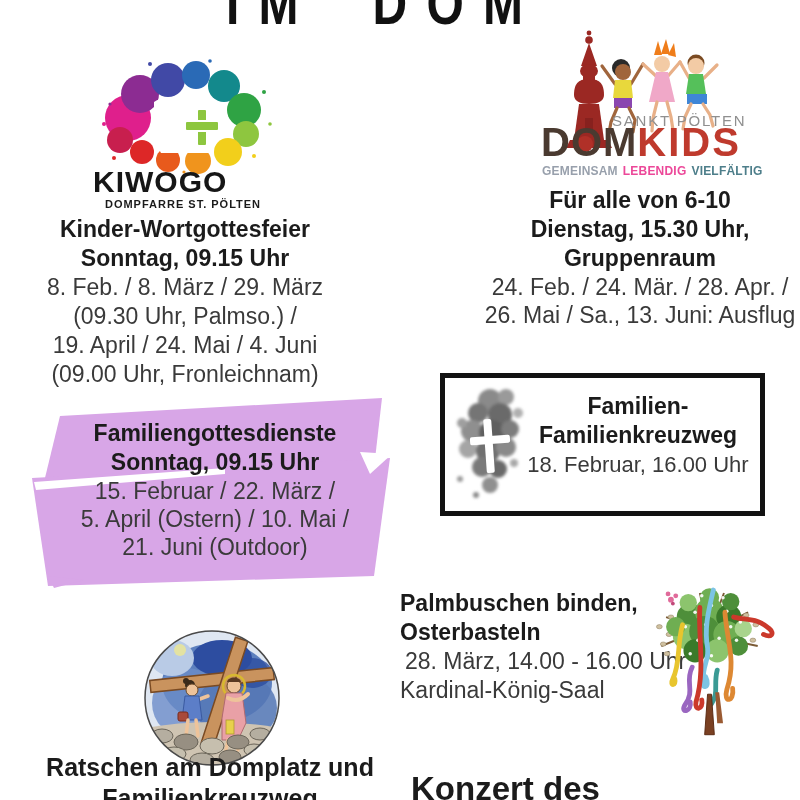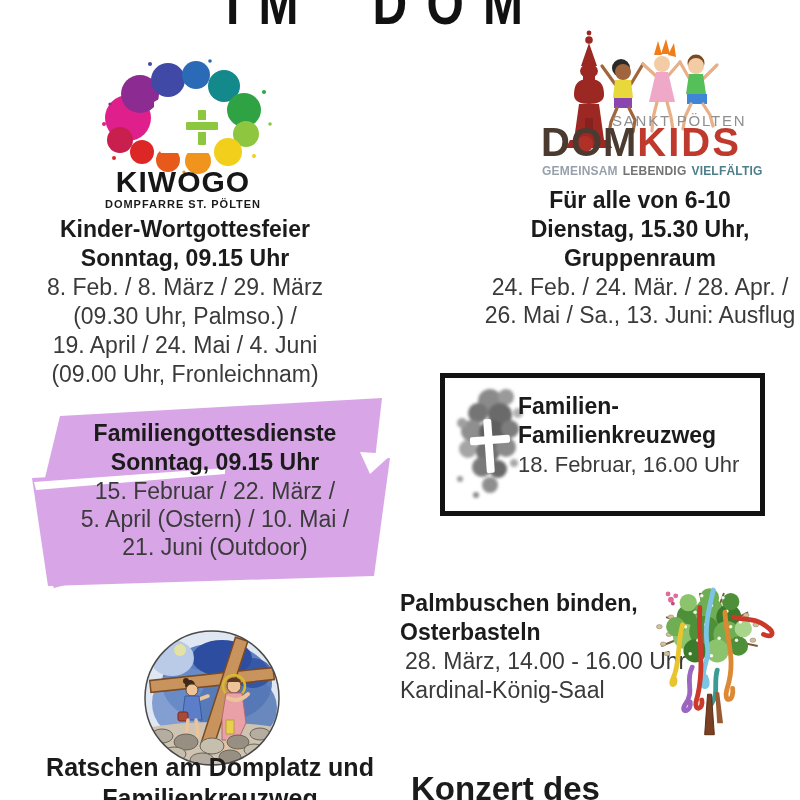--- a/index.html
+++ b/index.html
@@ -13,40 +13,40 @@
     position:absolute;left:-16px;top:-26px;width:800px;text-align:center;
     font-size:60px;line-height:60px;font-weight:800;color:#111;
     letter-spacing:24px;word-spacing:28px;
     transform:scaleX(0.8);transform-origin:50% 0;white-space:nowrap;
   }
   .block{position:absolute;text-align:center;}
   .h{font-weight:700;color:#1b1b1b;font-size:23px;line-height:29px;white-space:nowrap;}
   .d{font-weight:400;color:#3a3a3a;font-size:23px;line-height:29px;white-space:nowrap;}
   .d28{line-height:28px;}
   
-  .kiwogo-name{position:absolute;left:93px;top:165px;width:180px;text-align:center;
+  .kiwogo-name{position:absolute;left:93px;top:165px;width:180px;text-align:left;
     font-size:30px;font-weight:700;letter-spacing:1px;color:#161616;}
   .kiwogo-sub{position:absolute;left:63px;top:198px;width:240px;text-align:center;
     font-size:11px;font-weight:700;letter-spacing:1px;color:#1a1a1a;}
   
   .dk-city{position:absolute;left:612px;top:112px;font-size:15px;letter-spacing:1.8px;
     color:#8f8f8f;font-weight:400;white-space:nowrap;}
   .dk-wordmark{position:absolute;left:541px;top:122px;font-size:40px;line-height:40px;
     font-weight:800;white-space:nowrap;}
   .dk-dom{position:relative;z-index:1;color:#4a3a30;letter-spacing:1px;}
   .dk-kids{position:relative;z-index:1;color:#bf3a2d;letter-spacing:2px;}
   .dk-dot{position:absolute;left:36px;top:14px;width:16px;height:16px;border-radius:50%;
     background:#b03028;z-index:0;}
   .dk-tagline{position:absolute;left:542px;top:164px;width:220px;font-size:12px;
     font-weight:600;letter-spacing:0.2px;white-space:nowrap;}
-  .tg1{color:#98a0ac;} .tg2{color:#737373;margin-left:5px;} .tg3{color:#4d7e8a;margin-left:5px;}
+  .tg1{color:#98a0ac;} .tg2{color:#ec4899;margin-left:5px;} .tg3{color:#4d7e8a;margin-left:5px;}
   
   .aschen-box{position:absolute;left:440px;top:373px;width:325px;height:143px;
     border:5px solid #121212;background:#fff;box-sizing:border-box;}
-  .aschen-text{position:absolute;left:518px;top:392px;width:240px;text-align:left;}
+  .aschen-text{position:absolute;left:518px;top:392px;width:240px;text-align:center;}
   .aschen-text .d{font-size:22px;}
   
   .palm-block{position:absolute;left:400px;top:589px;width:300px;text-align:left;}
   .palm-block .d{font-size:23px;}
   .indent{padding-left:5px;}
   
   .ratschen-block{position:absolute;left:20px;top:752px;width:380px;text-align:center;}
   .ratschen-block .h{font-size:25px;line-height:31px;}
   .konzert{position:absolute;left:411px;top:770px;font-size:33px;font-weight:700;color:#1b1b1b;}
 </style>

